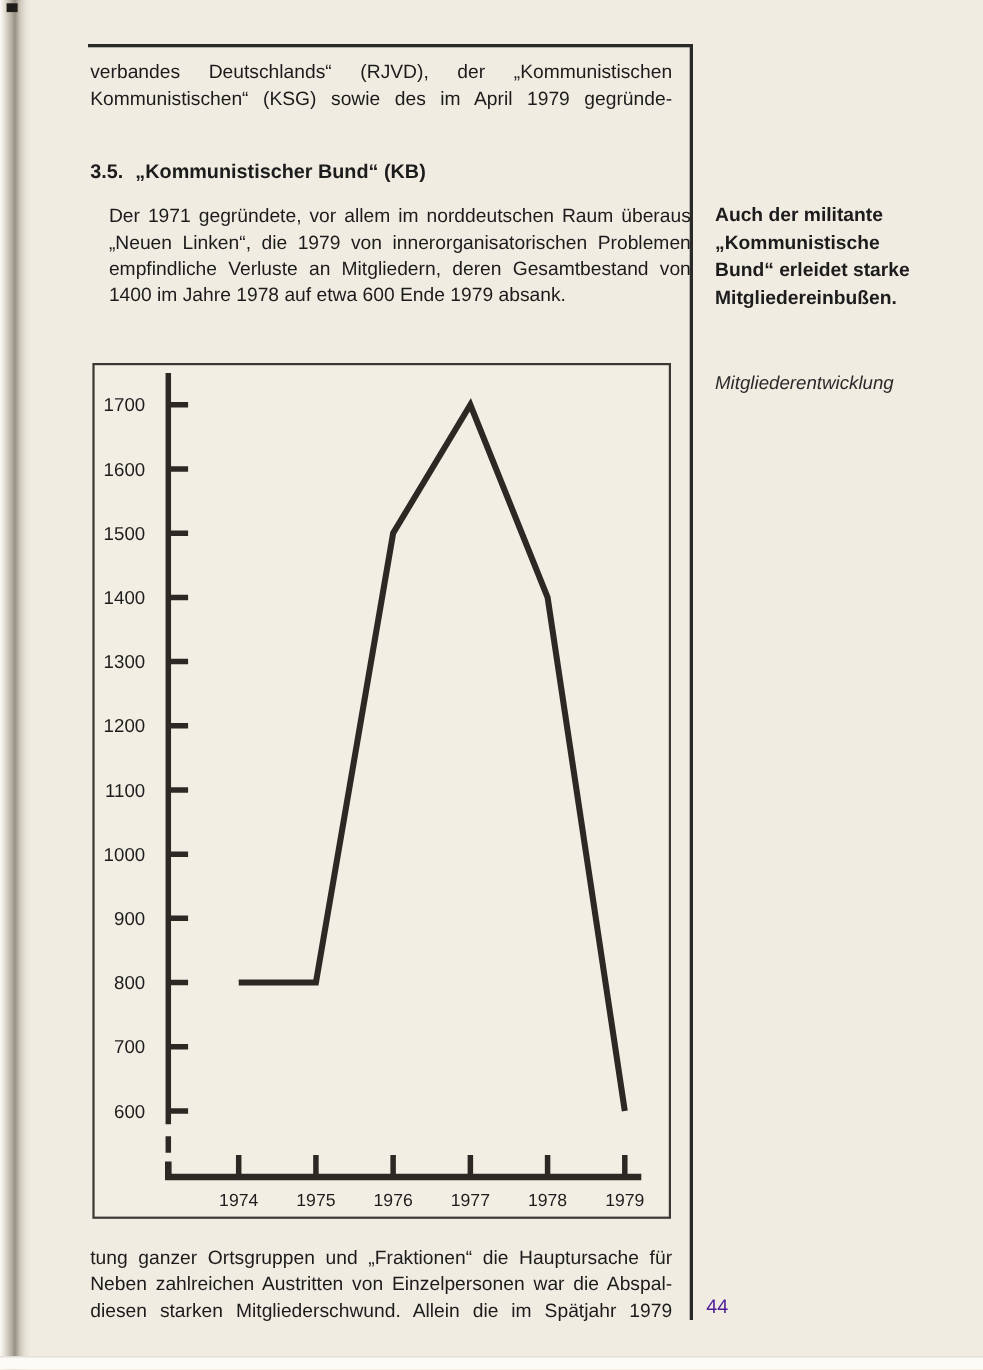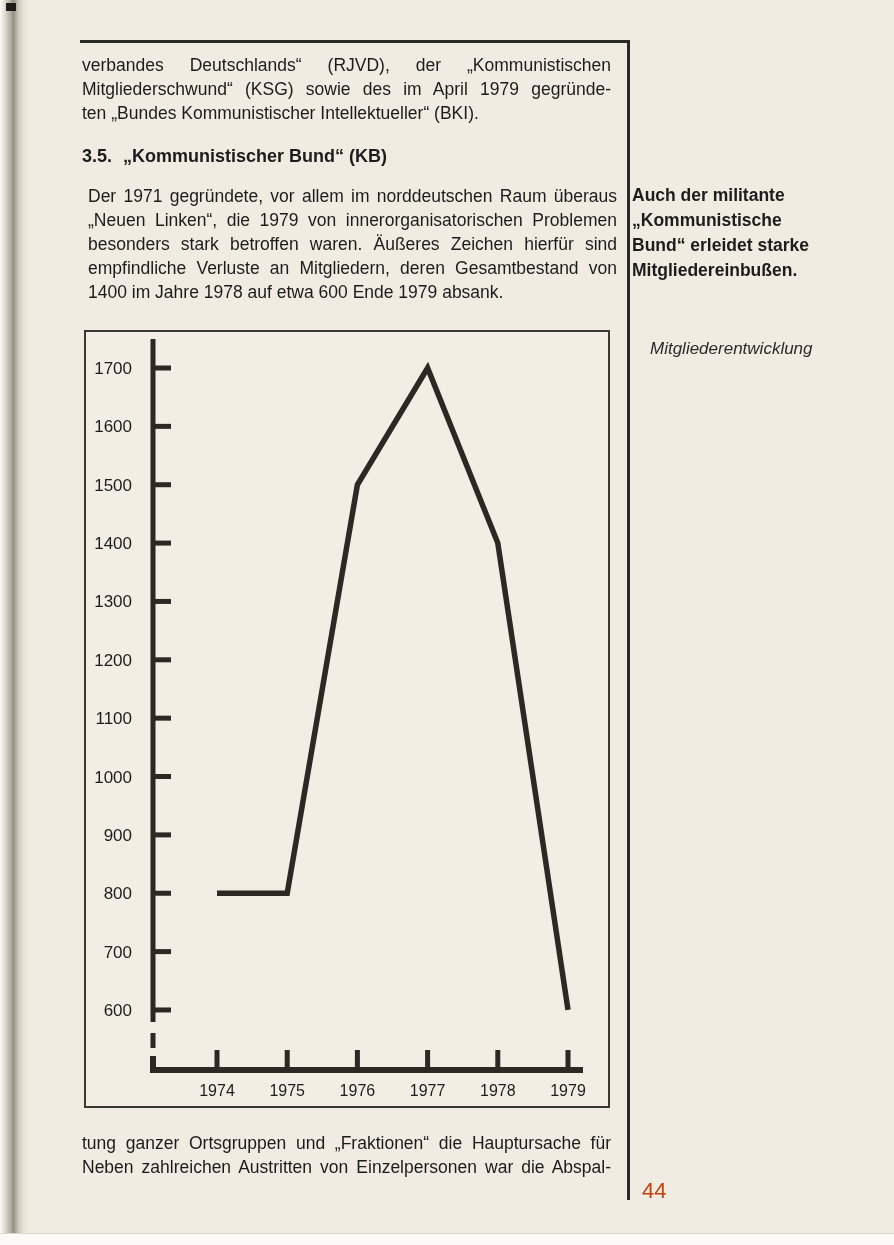--- a/index.html
+++ b/index.html
@@ -13,60 +13,58 @@
   .corner-mark { position:absolute; left:6px; top:3px; width:10px; height:8px; background:#1f1d1a; }
   .top-rule { position:absolute; left:80px; top:40px; width:550px; height:3px; background:#2a2a28; }
   .column-rule { position:absolute; left:627px; top:40px; width:3px; height:1160px; background:#2a2a28; }
 
   .intro { position:absolute; left:82px; top:53px; width:529px; font-size:17.5px; line-height:24px; }
   .tline.just { text-align:justify; text-align-last:justify; }
   .b { font-weight:normal; }
 
   .heading { position:absolute; left:82px; top:146px; margin:0; font-size:18px; font-weight:bold; display:flex; gap:11px;text-align:right; }
 
-  .para2 { position:absolute; left:88px; top:184px; width:529px; font-size:17.5px; line-height:24px; }
+  .para2 { position:absolute; left:99px; top:184px; width:529px; font-size:17.5px; line-height:24px; }
 
-  .margin-note { position:absolute; left:632px; top:183px; width:235px; font-size:17.5px; font-weight:bold; line-height:25px; }
+  .margin-note { position:absolute; left:650px; top:183px; width:235px; font-size:17.5px; font-weight:bold; line-height:25px; }
   .chart-caption { position:absolute; left:650px; top:336px; width:240px; font-size:17px; font-style:italic; line-height:26px; color:#2a2a2a; }
 
   .chart-box { position:absolute; left:84px; top:330px; width:526px; height:778px;
     border:2px solid #3a3832; box-sizing:border-box; background:#f2eee4; }
   #chart-svg { width:522px; height:774px; display:block; }
   #chart-svg text { font-family:"Liberation Sans", sans-serif; }
 
   .bottom-para { position:absolute; left:82px; top:1131px; width:529px; font-size:17.5px; line-height:24px; }
-  .page-number { position:absolute; left:642px; top:1178px; font-size:22px; color:#c2410c; }
+  .page-number { position:absolute; left:642px; top:1178px; font-size:18px; color:#4c1d95; }
 
   .bottom-strip { position:absolute; left:0; top:1233px; width:894px; height:12px;
     background:#fbfaf7; border-top:1px solid #dcd7cb; box-sizing:border-box; }
 </style>
 </head>
 <body>
 
 <div class="page">
   <div class="left-edge"></div>
   <div class="corner-mark"></div>
   <div class="top-rule"></div>
   <div class="column-rule"></div>
 
   <div class="intro">
       <div class="tline just"><span class="b">verbandes Deutschlands“</span><span> (RJVD), der </span><span class="b">„Kommunistischen</span></div>
-      <div class="tline just"><span class="b">Mitgliederschwund“ (KSG)</span><span> sowie des im April 1979 gegründe-</span></div>
-      <div class="tline"><span>ten </span><span class="b">„Bundes Kommunistischer Intellektueller“ (BKI).</span></div>
+      <div class="tline just"><span class="b">Kommunistischen“ (KSG)</span><span> sowie des im April 1979 gegründe-</span></div>
     </div>
 
   <h2 class="heading">
     <span>3.5.</span>
     <span>„Kommunistischer Bund“ (KB)</span>
   </h2>
 
   <div class="para2">
       <div class="tline just"><span>Der 1971 gegründete, vor allem im norddeutschen Raum überaus</span></div>
       <div class="tline just"><span>„Neuen Linken“, die 1979 von innerorganisatorischen Problemen</span></div>
-      <div class="tline just"><span>besonders stark betroffen waren. Äußeres Zeichen hierfür sind</span></div>
       <div class="tline just"><span>empfindliche Verluste an Mitgliedern, deren Gesamtbestand von</span></div>
       <div class="tline"><span>1400 im Jahre 1978 auf etwa 600 Ende 1979 absank.</span></div>
     </div>
 
   <div class="margin-note">
       <div class="tline"><span>Auch der militante</span></div>
       <div class="tline"><span>„Kommunistische</span></div>
       <div class="tline"><span>Bund“ erleidet starke</span></div>
       <div class="tline"><span>Mitgliedereinbußen.</span></div>
     </div>
@@ -116,18 +114,19 @@
         <text x="411.8" y="764" text-anchor="middle" font-size="16" fill="#1d1d1d">1978</text>
         <line x1="482" y1="718" x2="482" y2="738" stroke="#2c2925" stroke-width="5"></line>
         <text x="482" y="764" text-anchor="middle" font-size="16" fill="#1d1d1d">1979</text>
         <polyline points="131,561.24 201.2,561.24 271.4,152.72 341.6,36 411.8,211.08 482,677.96" fill="none" stroke="#2c2925" stroke-width="5.5" stroke-linejoin="miter"></polyline>
       </svg>
   </div>
 
   <div class="bottom-para">
       <div class="tline just"><span>tung ganzer Ortsgruppen und „Fraktionen“ die Hauptursache für</span></div>
       <div class="tline just"><span>Neben zahlreichen Austritten von Einzelpersonen war die Abspal-</span></div>
+      <div class="tline just"><span>diesen starken Mitgliederschwund. Allein die im Spätjahr 1979</span></div>
     </div>
 
   <div class="page-number">44</div>
 
   <div class="bottom-strip"></div>
 </div>
 
 </body></html>

